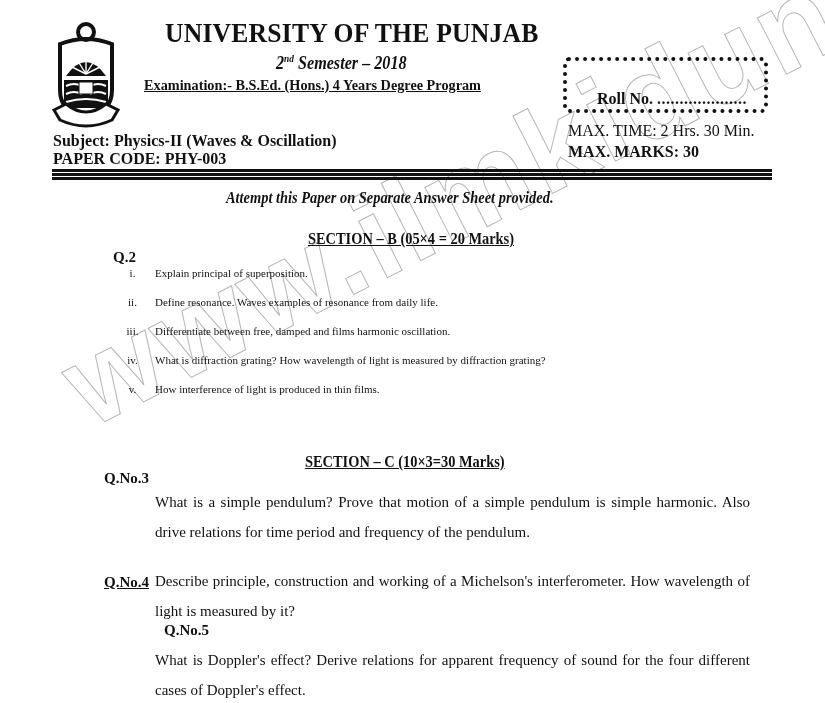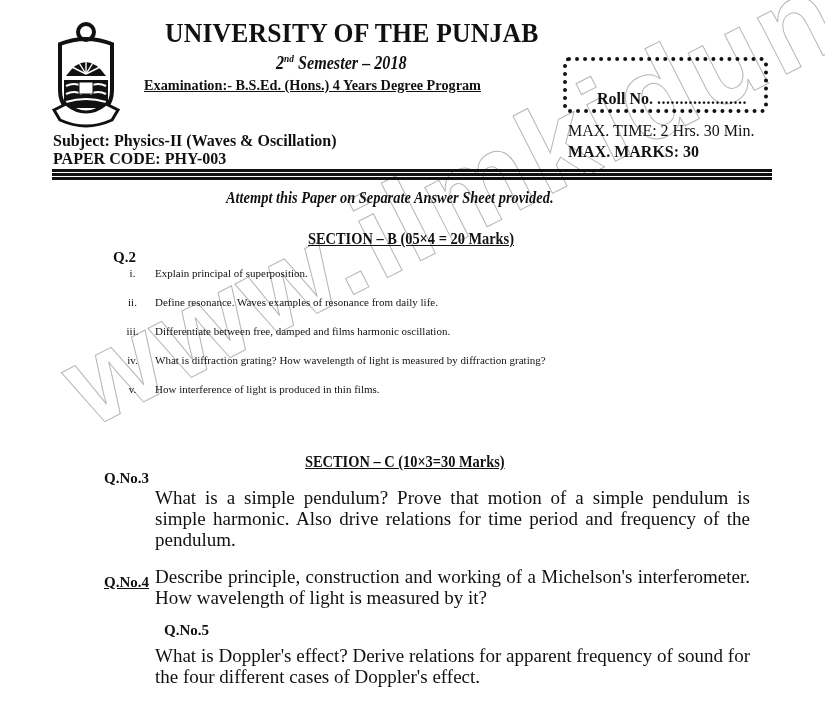--- a/index.html
+++ b/index.html
@@ -51,21 +51,21 @@
     .qlabel { font-size: 15px; font-weight: bold; }
     .q2 { left: 113px; top: 249px; }
     .q3 { left: 104px; top: 470px; }
     .q4 { left: 104px; top: 574px; text-decoration: underline; }
     .q5 { left: 119px; top: 622px; margin-left: 45px; }
 
     .sub-item { position: absolute; left: 110px; font-size: 11px; }
     .sub-num { display: inline-block; width: 45px; text-align: center; }
     .sub-text { display: inline-block; }
 
-    .para { position: absolute; left: 155px; width: 595px; font-size: 19px; line-height: 21px; text-align: justify; }
+    .para { position: absolute; left: 155px; width: 595px; font-size: 15px; line-height: 30px; text-align: justify; }
     .p3 { top: 487px; }
     .p4 { top: 566px; text-align: justify; text-align-last: left; }
     .p5 { top: 645px; }
   </style>
 </head>
 <body>
 
 <div class="watermark">www.ilmkidunya.com</div>
 
 <svg class="logo" viewBox="0 0 68 112">

